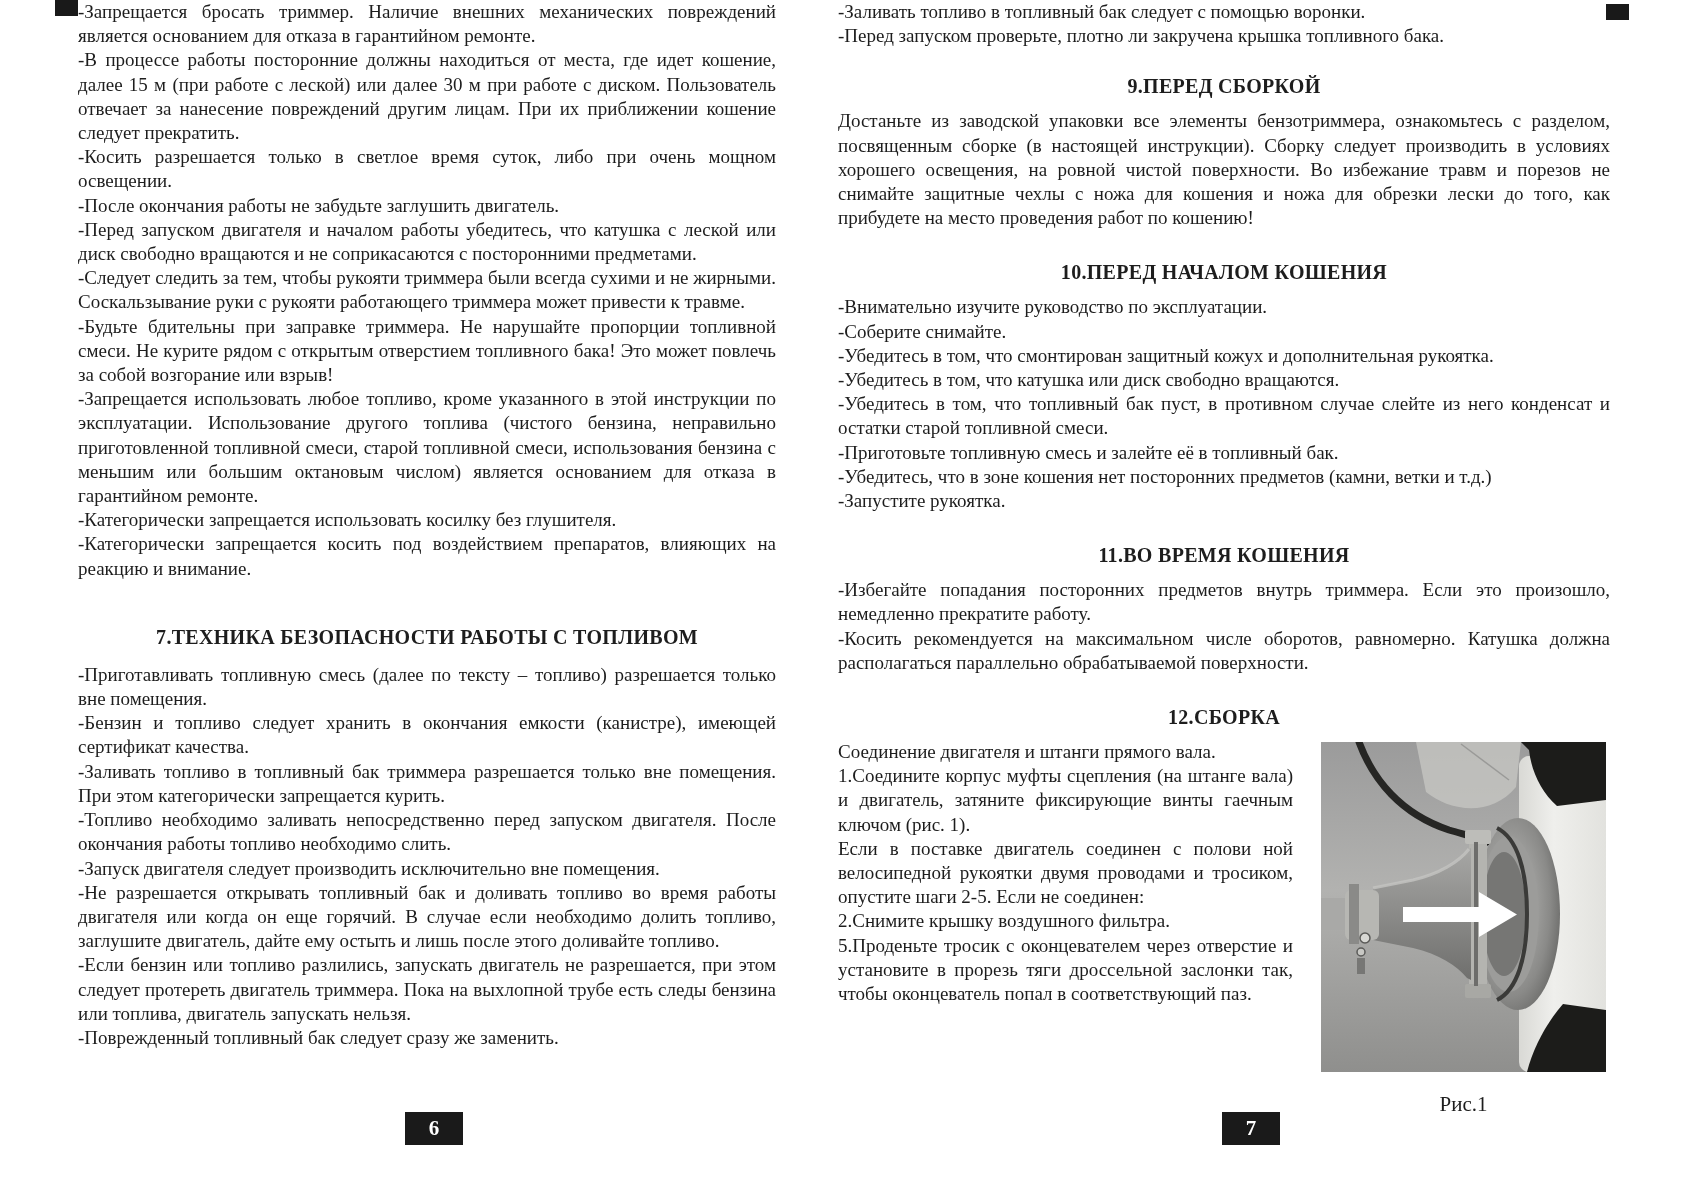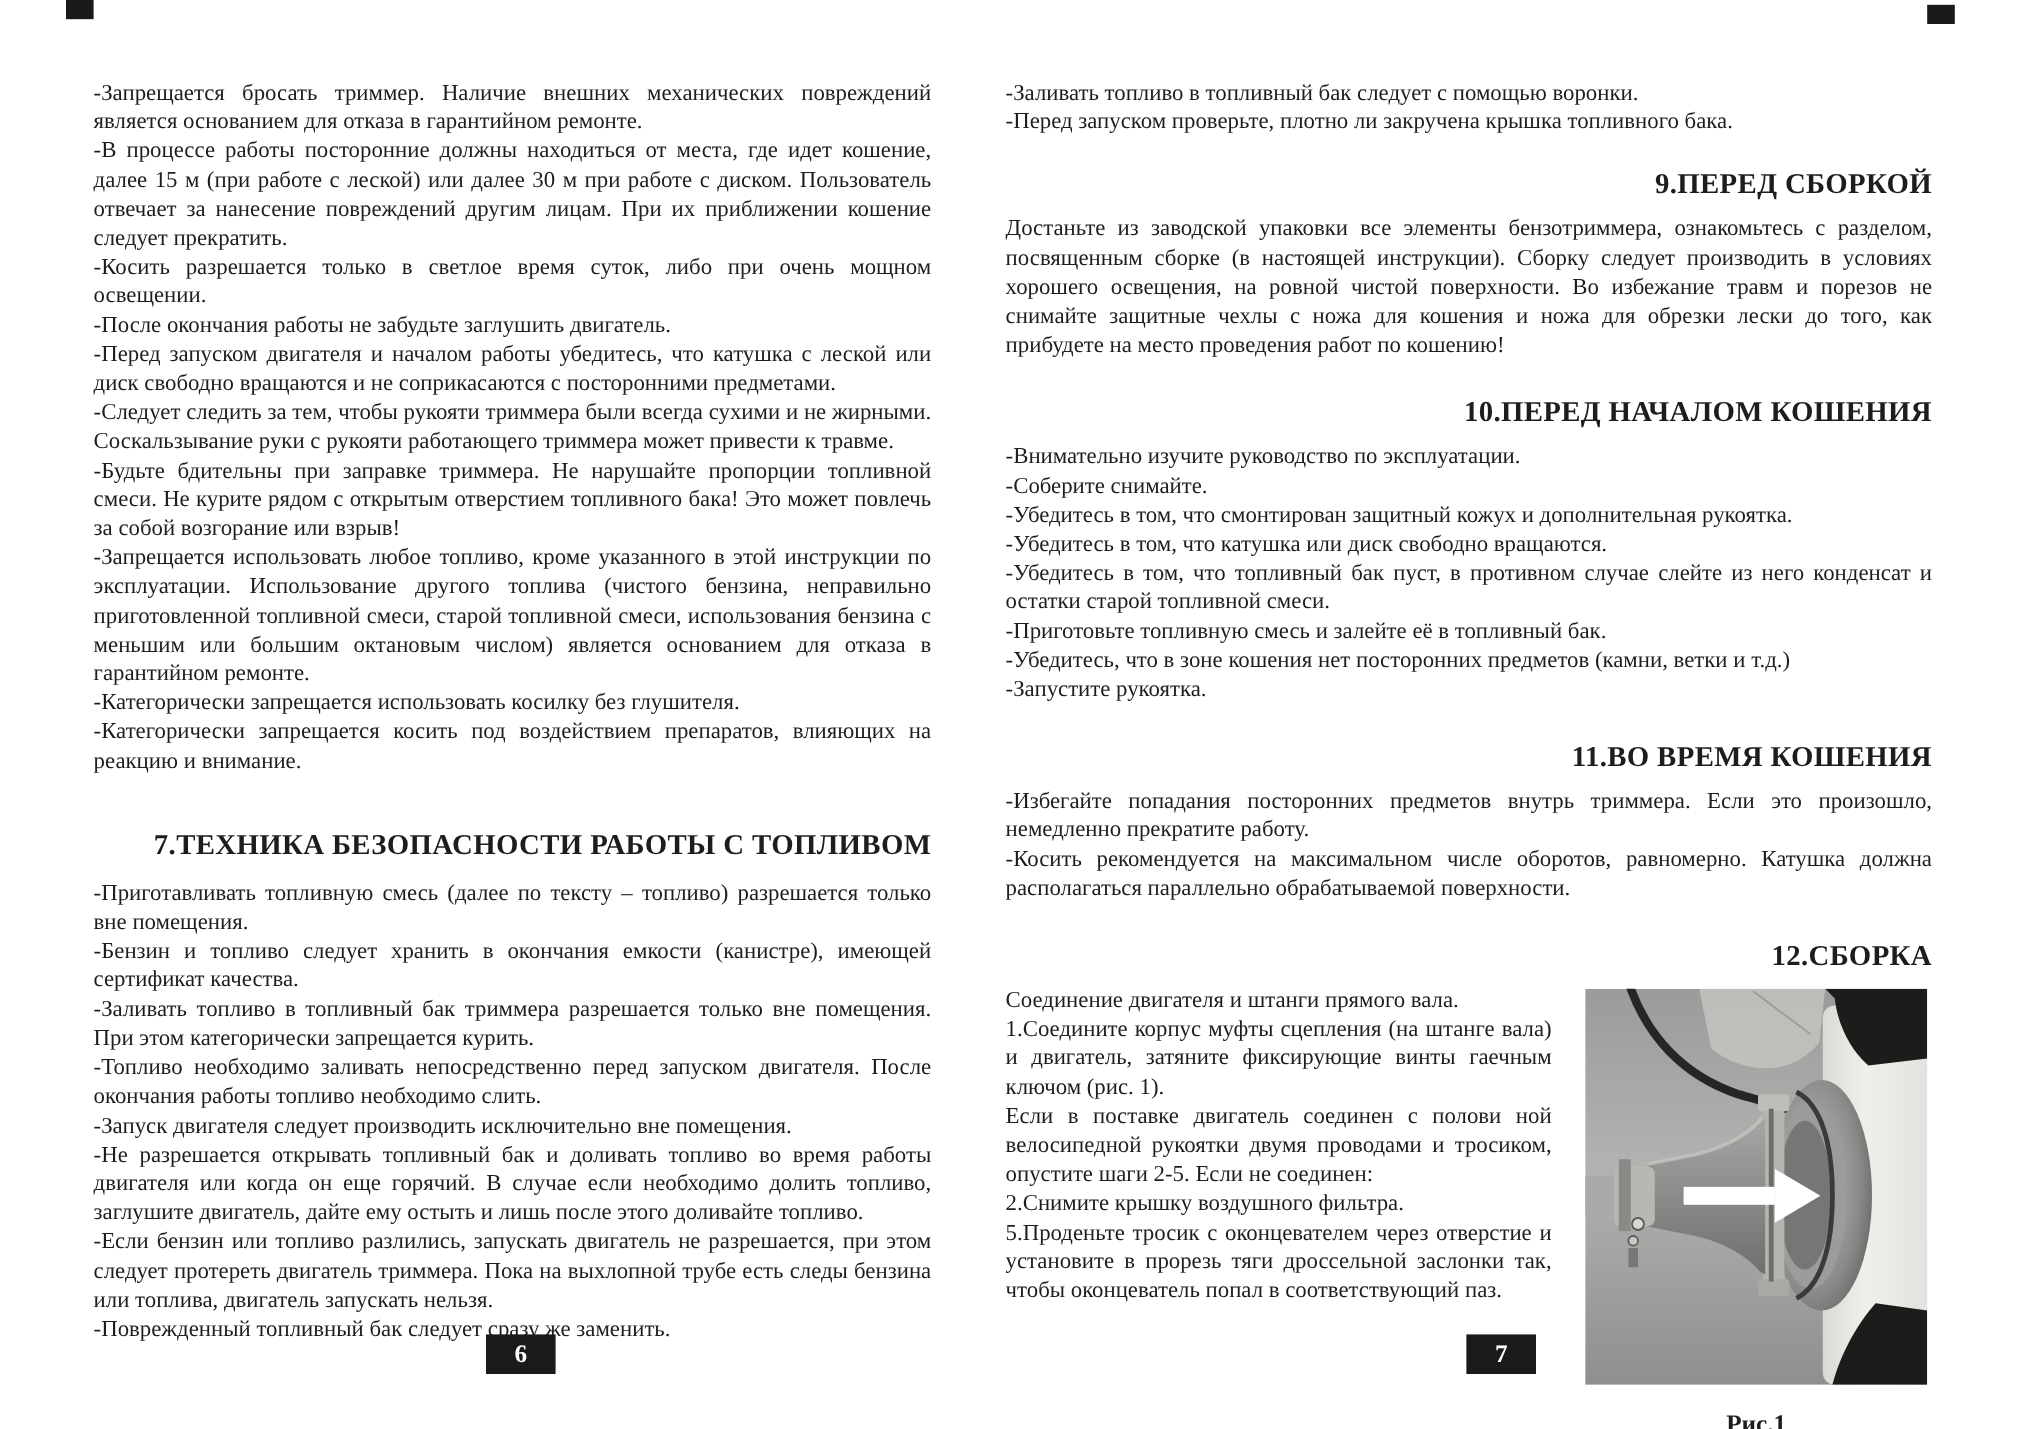--- a/index.html
+++ b/index.html
@@ -5,34 +5,34 @@
   * { box-sizing: border-box; }
   html, body { margin: 0; padding: 0; }
   body {
     width: 1684px; height: 1191px;
     background: #ffffff;
     color: #1d1d1d;
     font-family: "Liberation Serif", "DejaVu Serif", serif;
     position: relative;
     overflow: hidden;
   }
-  .page { position: absolute; top: 0; padding-top: 66px; }
+  .page { position: absolute; top: 0; }
   .page-left  { left: 78px;  width: 698px; }
   .page-right { left: 838px; width: 772px; }
   p.t {
     margin: 0;
     font-size: 19px;
     line-height: 24.2px;
     text-align: justify;
     text-justify: inter-word;
   }
   .heading {
-    font-size: 24px;
+    font-size: 20px;
     font-weight: bold;
-    text-align: right;
+    text-align: center;
     letter-spacing: 0.3px;
   }
   .h8  { margin: 45px 0 14px 0; }
   .h9  { margin: 27px 0 11px 0; }
   .h10 { margin: 31px 0 11px 0; }
   .h11 { margin: 31px 0 11px 0; }
   .h12 { margin: 31px 0 11px 0; }
   .assembly-row { display: flex; gap: 24px; }
   .assembly-text { flex: 0 0 455px; }
   .assembly-figure {
@@ -40,21 +40,21 @@
     display: flex; flex-direction: column; align-items: center;
     padding-top: 2px;
   }
   .figure-photo {
     width: 285px; height: 330px;
     display: block;
   }
   .figure-caption {
     margin-top: 20px;
     font-size: 21px;
-    font-weight: bold;
+    font-weight: normal;
     text-align: right;
   }
   .page-badge {
     position: absolute;
     top: 1112px;
     width: 58px; height: 33px;
     background: #1a1a1a;
     color: #ffffff;
     display: flex; align-items: center; justify-content: center;
     font-size: 21px; font-weight: bold;

